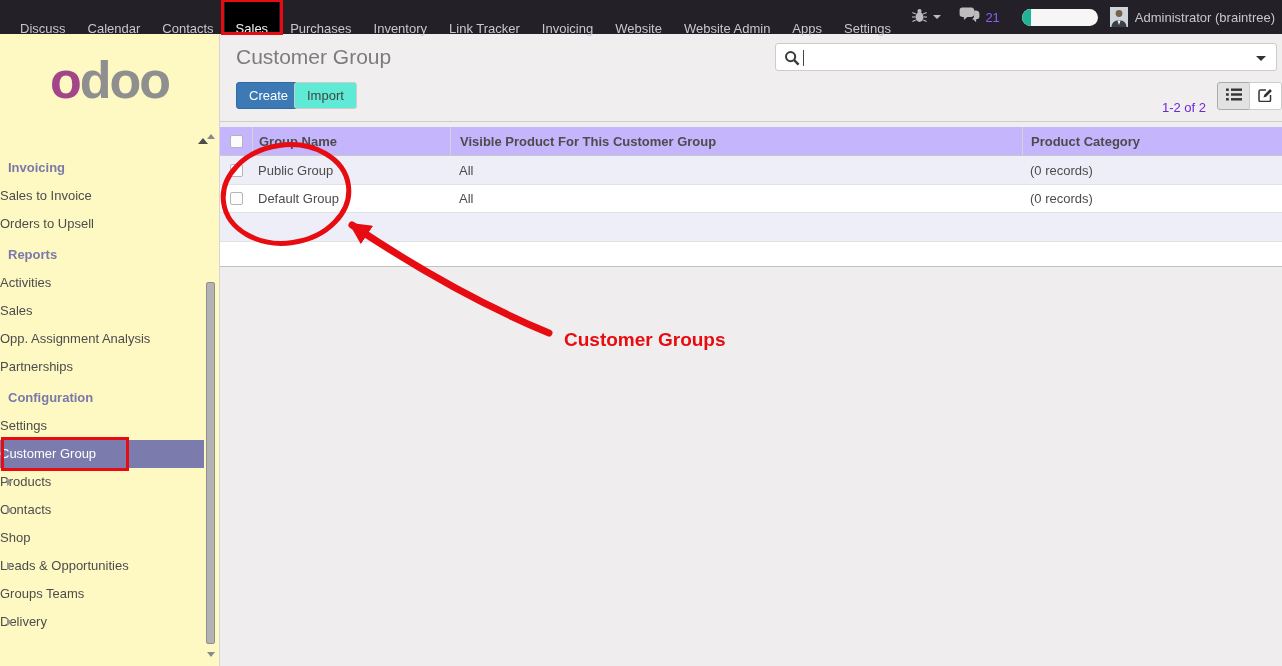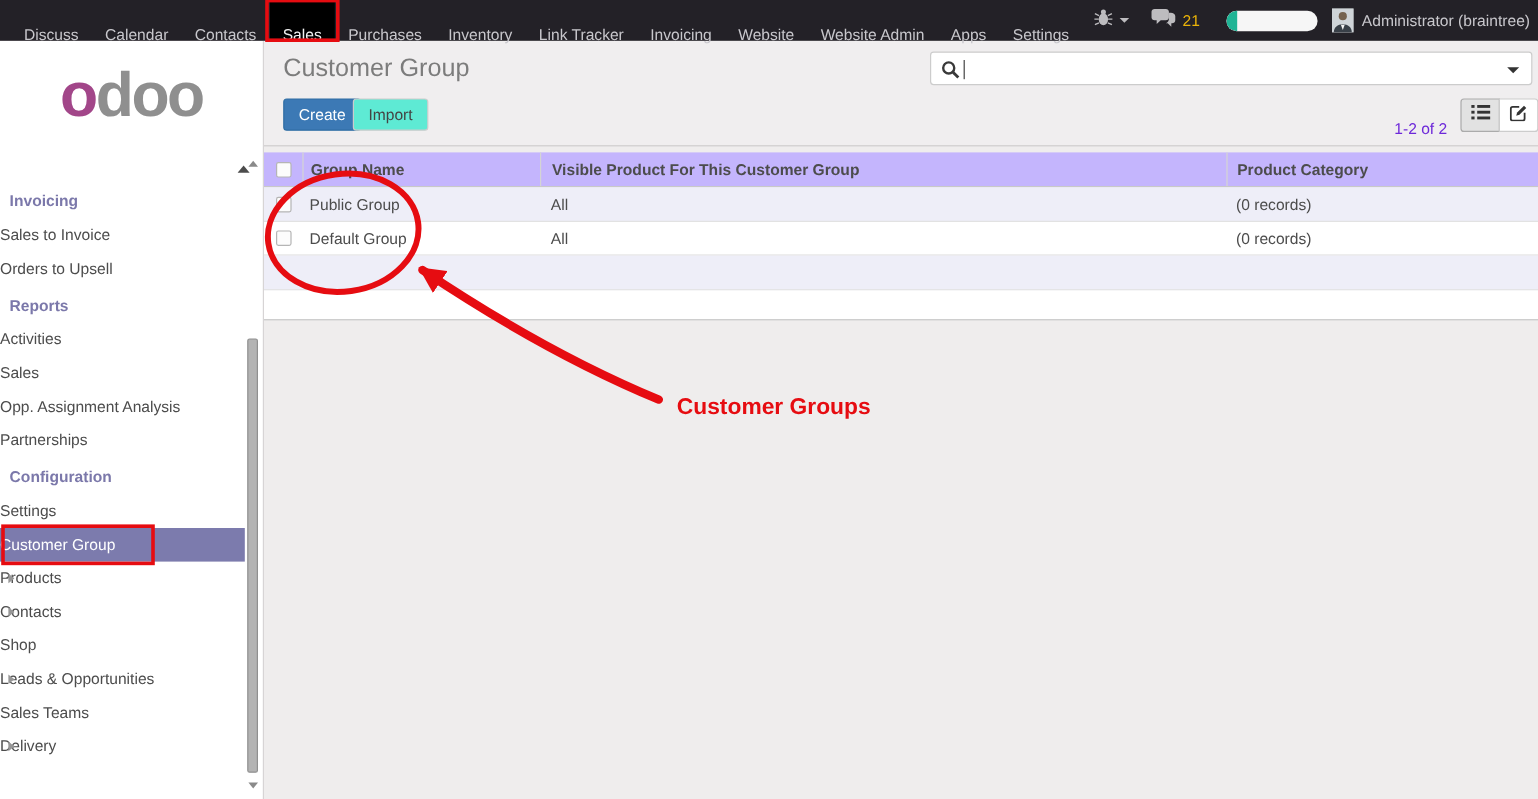--- a/index.html
+++ b/index.html
@@ -8,28 +8,28 @@
 
   
   .topnav { position:absolute; left:0; top:0; width:1282px; height:34px; background:#232127; display:flex; align-items:center; z-index:20; }
   .nav-items { display:flex; height:34px; padding-left:9px; }
   .nav-item { color:#c8c7cc; font-size:13px; line-height:34px; padding:12px 11px; cursor:pointer; position:relative; white-space:nowrap; }
   .nav-item.active { background:#000; color:#f2f2f2; }
   .nav-redbox { position:absolute; left:-4px; right:-4px; top:-1px; bottom:-1px; border:3px solid #e60c11; pointer-events:none; }
   .nav-right { position:absolute; right:7px; top:0; height:34px; display:flex; align-items:center; }
   .nav-tool { display:flex; align-items:center; color:#bdbcbf; }
   .caret-down { width:0; height:0; border-left:4px solid transparent; border-right:4px solid transparent; border-top:4px solid #bdbcbf; margin-left:5px; }
-  .msg-count { color:#eab308; font-size:13px; margin-left:5px; }
+  .msg-count { color:#8b5cf6; font-size:13px; margin-left:5px; }
   .progress-pill { width:76px; height:17px; background:#f6f6f6; border-radius:9px; overflow:hidden; margin:0 12px 0 22px; position:relative; }
   .progress-fill { position:absolute; left:0; top:0; bottom:0; width:9px; background:#1fb495; border-radius:9px 0 0 9px; }
   .avatar { width:18px; height:20px; margin-right:7px; overflow:hidden; background:#cfd4d8; }
   .user-name { color:#c8c7cc; font-size:13px; white-space:nowrap; }
 
   
-  .sidebar { position:absolute; left:0; top:34px; width:220px; height:632px; background:#ffffff; border-right:1px solid #d7d4d5; z-index:5; }
+  .sidebar { position:absolute; left:0; top:34px; width:220px; height:632px; background:#fef9c3; border-right:1px solid #d7d4d5; z-index:5; }
   .logo { text-align:center; margin-top:16px; font-size:52px; font-weight:800; letter-spacing:-2px; color:#8f8f8f; line-height:60px; user-select:none; }
   .logo .o-colored { color:#a24689; }
   .scroll-up-hint { position:absolute; top:104px; right:11px; width:0; height:0; border-left:5px solid transparent; border-right:5px solid transparent; border-bottom:6px solid #4c4c4c; }
   .menu { position:absolute; top:117px; left:0; right:16px; }
   .menu-header { font-size:13px; font-weight:bold; color:#7b78aa; height:28px; line-height:28px; padding-left:8px; margin-top:3px; white-space:nowrap; }
   .menu-item { font-size:13px; color:#4c4c4c; height:28px; line-height:28px; cursor:pointer; position:relative; white-space:nowrap; }
   .menu-item.selected { background:#7c7bad; color:#fff; width:204px; }
   .expand-tri { position:absolute; left:7px; top:10px; width:0; height:0; border-top:4px solid transparent; border-bottom:4px solid transparent; border-left:5px solid #979797; }
   .menu-redbox { position:absolute; left:1px; top:-3px; width:128px; height:34px; border:3px solid #e60c11; pointer-events:none; }
   
@@ -161,21 +161,21 @@
     <div class="menu-header">Configuration</div>
     <div class="menu-item">Settings</div>
     <div class="menu-item selected">
       <span>Customer Group</span>
       <span class="menu-redbox"></span>
     </div>
     <div class="menu-item"><span class="expand-tri"></span><span>Products</span></div>
     <div class="menu-item"><span class="expand-tri"></span><span>Contacts</span></div>
     <div class="menu-item">Shop</div>
     <div class="menu-item"><span class="expand-tri"></span><span>Leads &amp; Opportunities</span></div>
-    <div class="menu-item">Sales Teams</div>
+    <div class="menu-item">Groups Teams</div>
     <div class="menu-item"><span class="expand-tri"></span><span>Delivery</span></div>
   </div>
 
   <div class="side-scrollbar">
     <div class="sb-up"></div>
     <div class="sb-thumb"></div>
     <div class="sb-down"></div>
   </div>
 </div>
 

